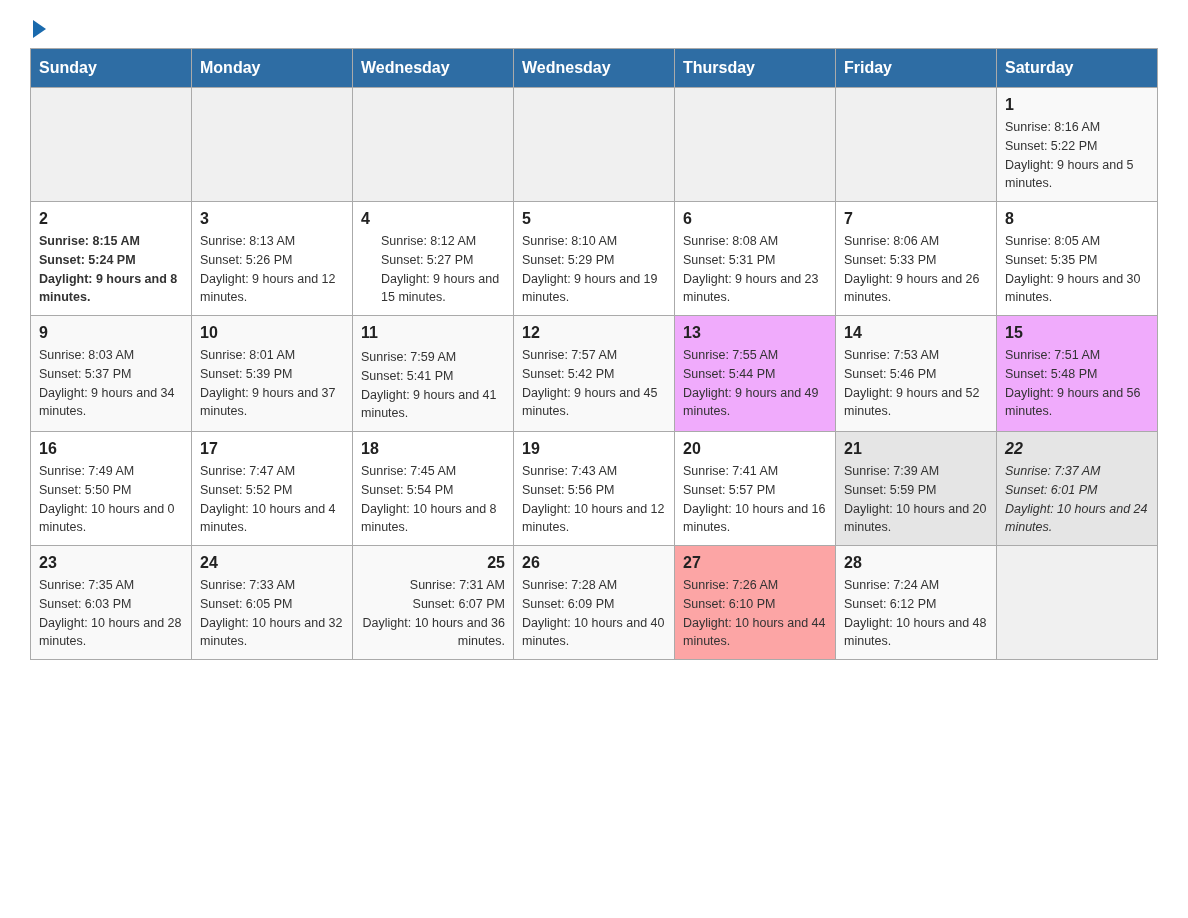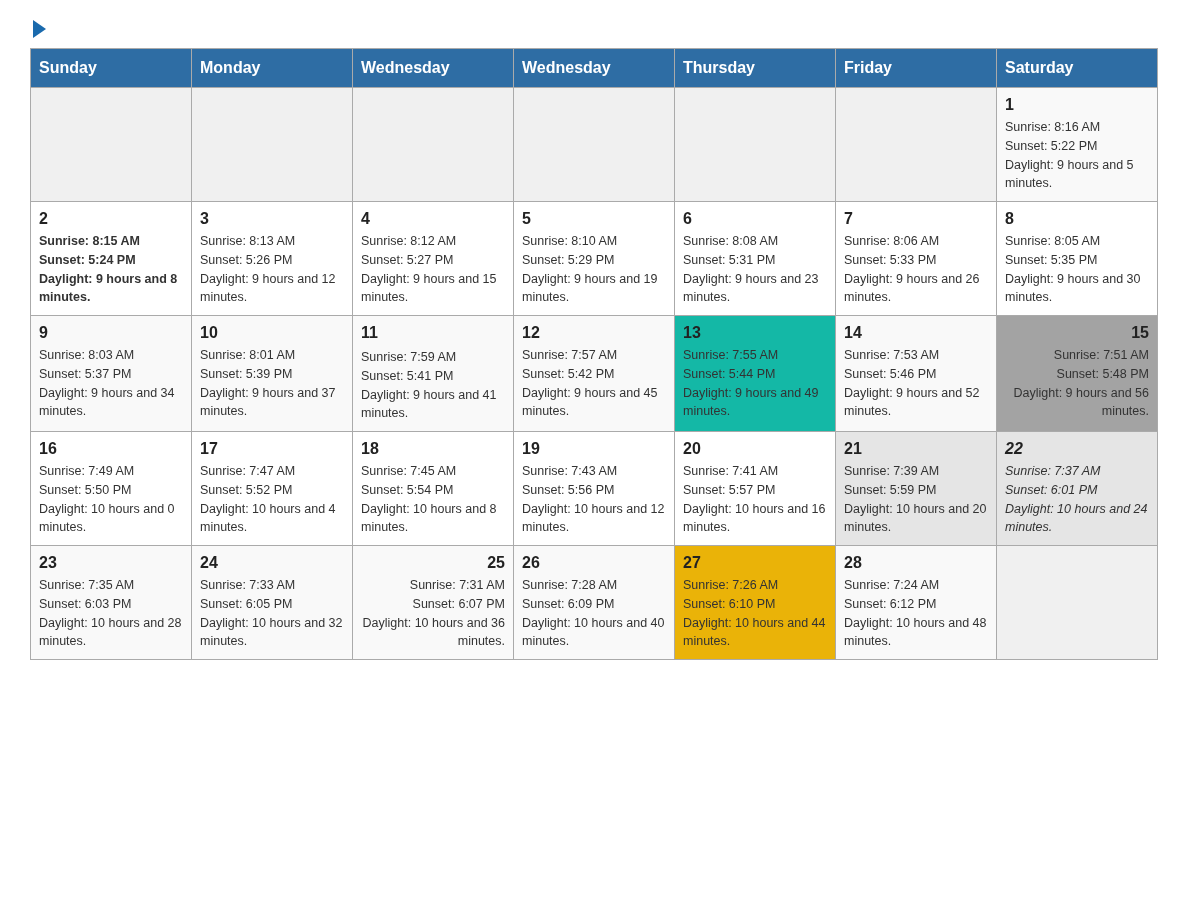--- a/index.html
+++ b/index.html
@@ -162,21 +162,21 @@
 Daylight: 9 hours and 8 minutes.</div>
         </td>
         <td style="background: rgb(255, 255, 255);">
           <span class="day-number">3</span>
           <div class="day-info" style="white-space: pre-line;">Sunrise: 8:13 AM
 Sunset: 5:26 PM
 Daylight: 9 hours and 12 minutes.</div>
         </td>
         <td style="background: rgb(255, 255, 255);">
           <span class="day-number">4</span>
-          <div class="day-info" style="white-space: pre-line;">Sunrise: 8:12 AM
+          <div class="day-info" style="white-space: pre-line; margin-left: 20px;">Sunrise: 8:12 AM
 Sunset: 5:27 PM
 Daylight: 9 hours and 15 minutes.</div>
         </td>
         <td style="background: rgb(255, 255, 255);">
           <span class="day-number">5</span>
           <div class="day-info" style="white-space: pre-line;">Sunrise: 8:10 AM
 Sunset: 5:29 PM
 Daylight: 9 hours and 19 minutes.</div>
         </td>
         <td style="background: rgb(255, 255, 255);">
@@ -216,33 +216,33 @@
           <div class="day-info" style="white-space: pre-line; margin-top: 6px;">Sunrise: 7:59 AM
 Sunset: 5:41 PM
 Daylight: 9 hours and 41 minutes.</div>
         </td>
         <td style="background: rgb(249, 249, 249);">
           <span class="day-number">12</span>
           <div class="day-info" style="white-space: pre-line;">Sunrise: 7:57 AM
 Sunset: 5:42 PM
 Daylight: 9 hours and 45 minutes.</div>
         </td>
-        <td style="background: #14b8a6; margin-left: 32px;">
+        <td style="background: #f0abfc; margin-left: 32px;">
           <span class="day-number">13</span>
           <div class="day-info" style="white-space: pre-line;">Sunrise: 7:55 AM
 Sunset: 5:44 PM
 Daylight: 9 hours and 49 minutes.</div>
         </td>
         <td style="background: rgb(249, 249, 249);">
           <span class="day-number">14</span>
           <div class="day-info" style="white-space: pre-line;">Sunrise: 7:53 AM
 Sunset: 5:46 PM
 Daylight: 9 hours and 52 minutes.</div>
         </td>
-        <td style="background: #a3a3a3; text-align: right;">
+        <td style="background: #f0abfc;">
           <span class="day-number">15</span>
           <div class="day-info" style="white-space: pre-line;">Sunrise: 7:51 AM
 Sunset: 5:48 PM
 Daylight: 9 hours and 56 minutes.</div>
         </td>
       </tr>
       <tr>
         <td style="background: rgb(255, 255, 255);">
           <span class="day-number">16</span>
           <div class="day-info" style="white-space: pre-line;">Sunrise: 7:49 AM
@@ -304,21 +304,21 @@
           <div class="day-info" style="white-space: pre-line;">Sunrise: 7:31 AM
 Sunset: 6:07 PM
 Daylight: 10 hours and 36 minutes.</div>
         </td>
         <td style="background: rgb(249, 249, 249);">
           <span class="day-number">26</span>
           <div class="day-info" style="white-space: pre-line;">Sunrise: 7:28 AM
 Sunset: 6:09 PM
 Daylight: 10 hours and 40 minutes.</div>
         </td>
-        <td style="background: #eab308;">
+        <td style="background: #fca5a5;">
           <span class="day-number">27</span>
           <div class="day-info" style="white-space: pre-line;">Sunrise: 7:26 AM
 Sunset: 6:10 PM
 Daylight: 10 hours and 44 minutes.</div>
         </td>
         <td style="background: rgb(249, 249, 249);">
           <span class="day-number">28</span>
           <div class="day-info" style="white-space: pre-line;">Sunrise: 7:24 AM
 Sunset: 6:12 PM
 Daylight: 10 hours and 48 minutes.</div>

